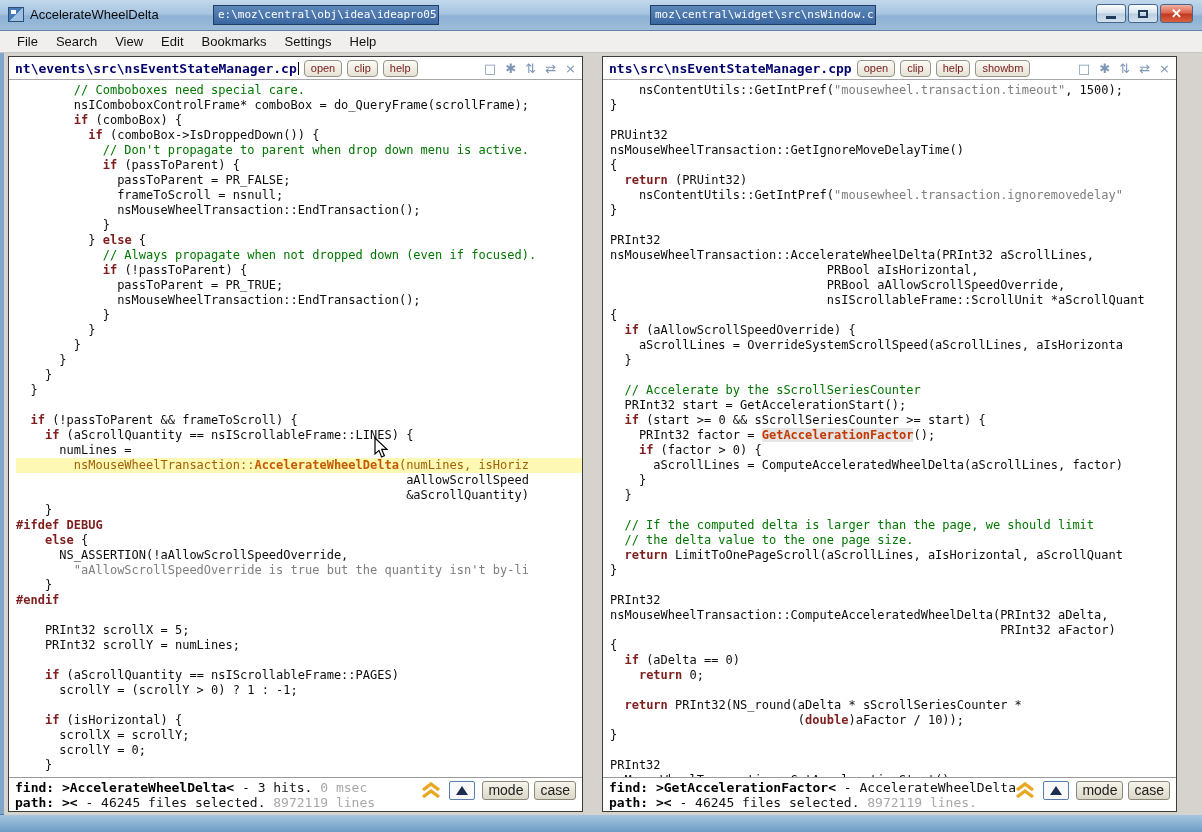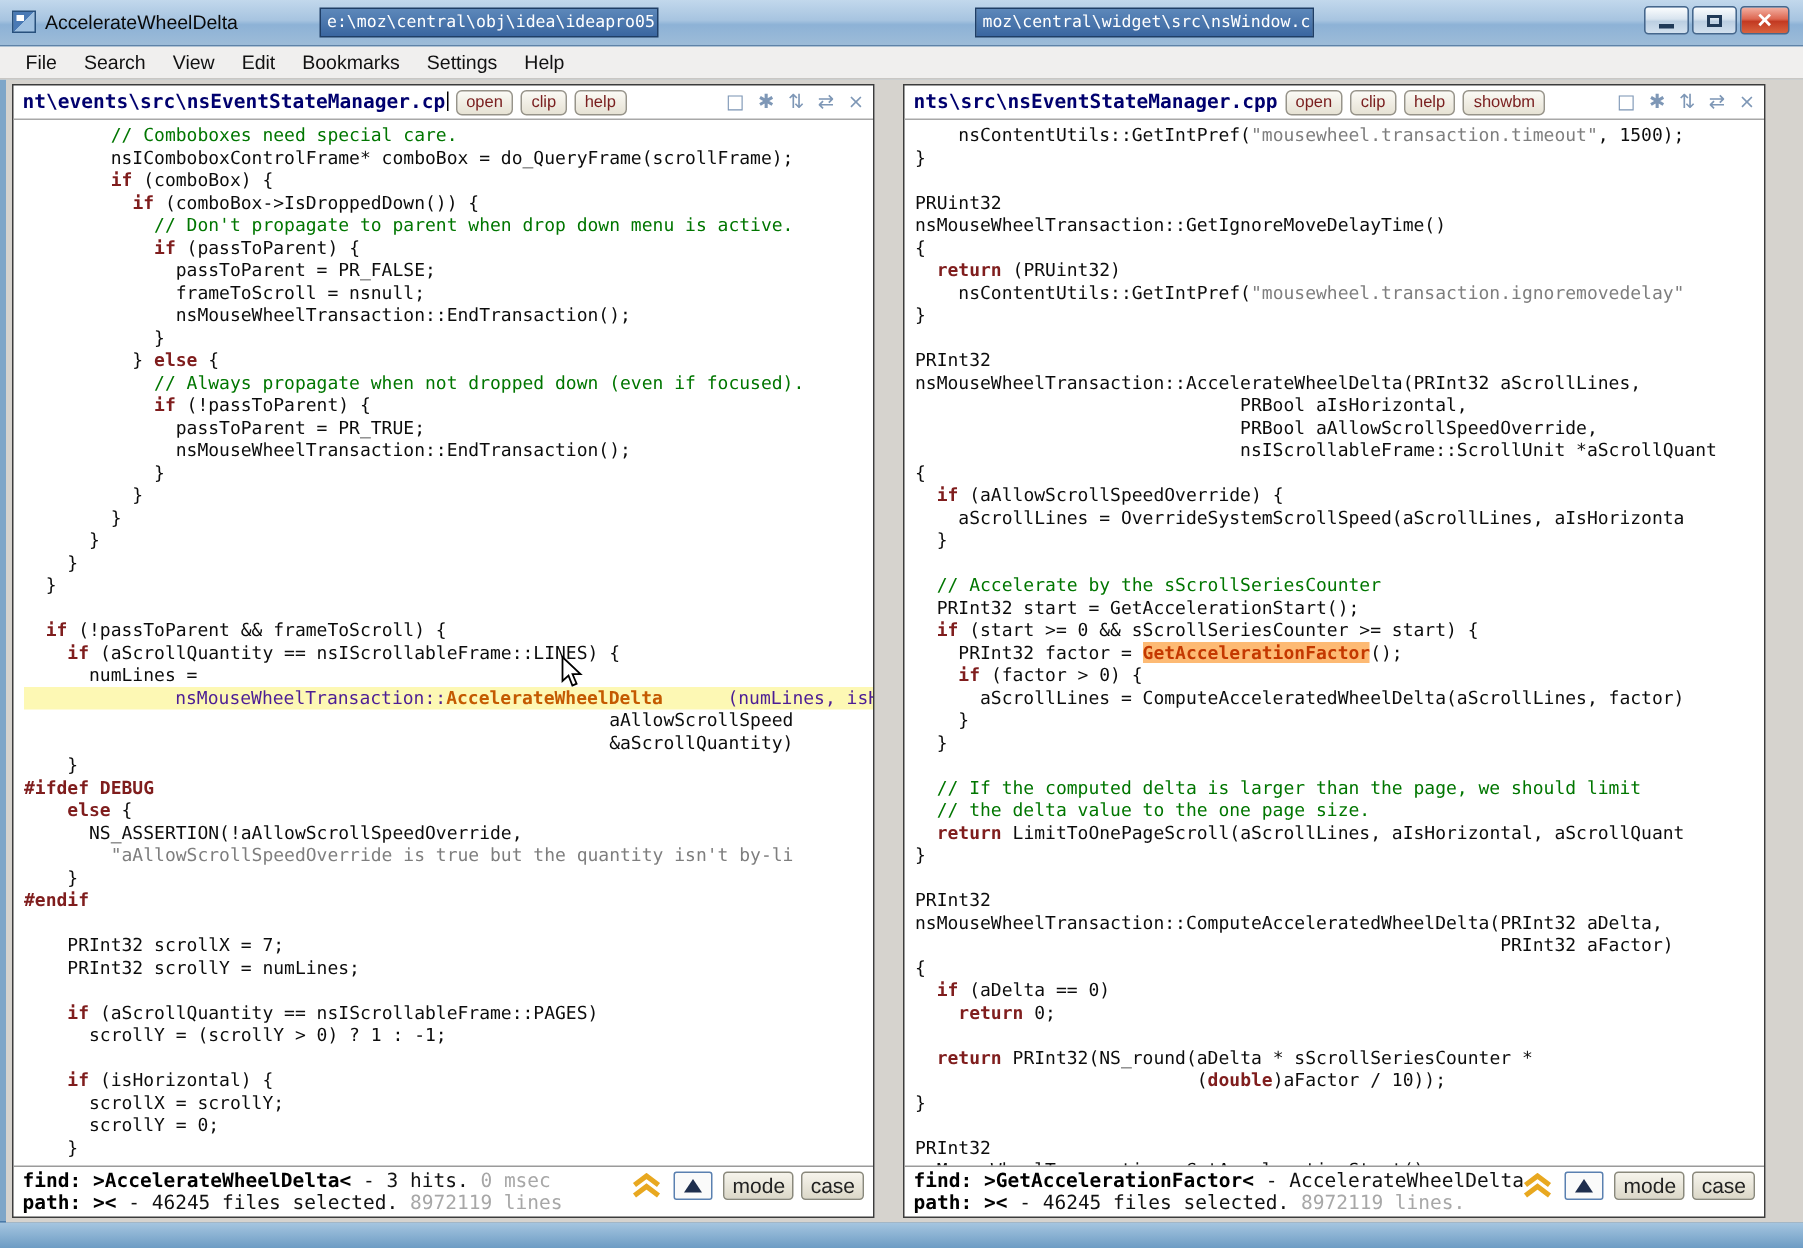--- a/index.html
+++ b/index.html
@@ -45,27 +45,27 @@
   .tbtn{font-size:11px;color:#7a2020;background:linear-gradient(180deg,#fbfaf5,#e6e2d4);
     border:1px solid #97948a;border-radius:4px;padding:0 6px;height:15px;line-height:14px;display:inline-block;}
   .hicons{margin-left:auto;display:flex;gap:9px;align-items:center;}
   .hicon{color:#7e97b6;font-size:13px;font-family:"DejaVu Sans",sans-serif;}
 
   .code{flex:1 1 auto;overflow:hidden;padding:3px 0 0 7px;
     font-family:"DejaVu Sans Mono",monospace;font-size:12px;line-height:15px;}
   .ln{height:15px;white-space:pre;}
   .ln.hl{background:#fdf8b4;}
   .t-p{color:#0c0c0c;}
-  .t-n{color:#4c1d95;margin-left:43px;}
+  .t-n{color:#a16207;}
   .t-k{color:#7f1d1d;font-weight:bold;}
   .t-c{color:#007а00;}
   .t-c{color:#007600;}
   .t-s{color:#7e7e7e;}
   .t-m{color:#c45a00;font-weight:bold;}
-  .t-m2{color:#c43800;font-weight:bold;background:#fdba74;}
+  .t-m2{color:#c43800;font-weight:bold;background:#e5e5e5;}
 
   .statusarea{flex:0 0 34px;border-top:1px solid #9a9a9a;position:relative;
     font-family:"DejaVu Sans Mono",monospace;font-size:13px;line-height:15px;padding:2px 0 0 6px;box-sizing:border-box;
     white-space:nowrap;overflow:hidden;}
   .sq{font-weight:bold;color:#000;}
   .smid{color:#111;}
   .stail{color:#a7a7a7;}
   .sctrl{position:absolute;right:6px;top:3px;display:flex;gap:7px;align-items:center;}
   .tri-btn{width:26px;height:19px;background:#fafafa;border:1px solid #5a80b0;border-radius:2px;
     display:flex;align-items:center;justify-content:center;box-sizing:border-box;}
@@ -164,21 +164,21 @@
           <div class="ln"><span class="t-p">                                                      aAllowScrollSpeed</span></div>
           <div class="ln"><span class="t-p">                                                      &amp;aScrollQuantity)</span></div>
           <div class="ln"><span class="t-p">    }</span></div>
           <div class="ln"><span class="t-k">#ifdef DEBUG</span></div>
           <div class="ln"><span class="t-p">    </span><span class="t-k">else</span><span class="t-p"> {</span></div>
           <div class="ln"><span class="t-p">      NS_ASSERTION(!aAllowScrollSpeedOverride,</span></div>
           <div class="ln"><span class="t-p">        </span><span class="t-s">"aAllowScrollSpeedOverride is true but the quantity isn't by-li</span></div>
           <div class="ln"><span class="t-p">    }</span></div>
           <div class="ln"><span class="t-k">#endif</span></div>
           <div class="ln">&nbsp;</div>
-          <div class="ln"><span class="t-p">    PRInt32 scrollX = 7;</span></div>
+          <div class="ln"><span class="t-p">    PRInt32 scrollX = 5;</span></div>
           <div class="ln"><span class="t-p">    PRInt32 scrollY = numLines;</span></div>
           <div class="ln">&nbsp;</div>
           <div class="ln"><span class="t-p">    </span><span class="t-k">if</span><span class="t-p"> (aScrollQuantity == nsIScrollableFrame::PAGES)</span></div>
           <div class="ln"><span class="t-p">      scrollY = (scrollY &gt; 0) ? 1 : -1;</span></div>
           <div class="ln">&nbsp;</div>
           <div class="ln"><span class="t-p">    </span><span class="t-k">if</span><span class="t-p"> (isHorizontal) {</span></div>
           <div class="ln"><span class="t-p">      scrollX = scrollY;</span></div>
           <div class="ln"><span class="t-p">      scrollY = 0;</span></div>
           <div class="ln"><span class="t-p">    }</span></div>
           <div class="ln">&nbsp;</div>

